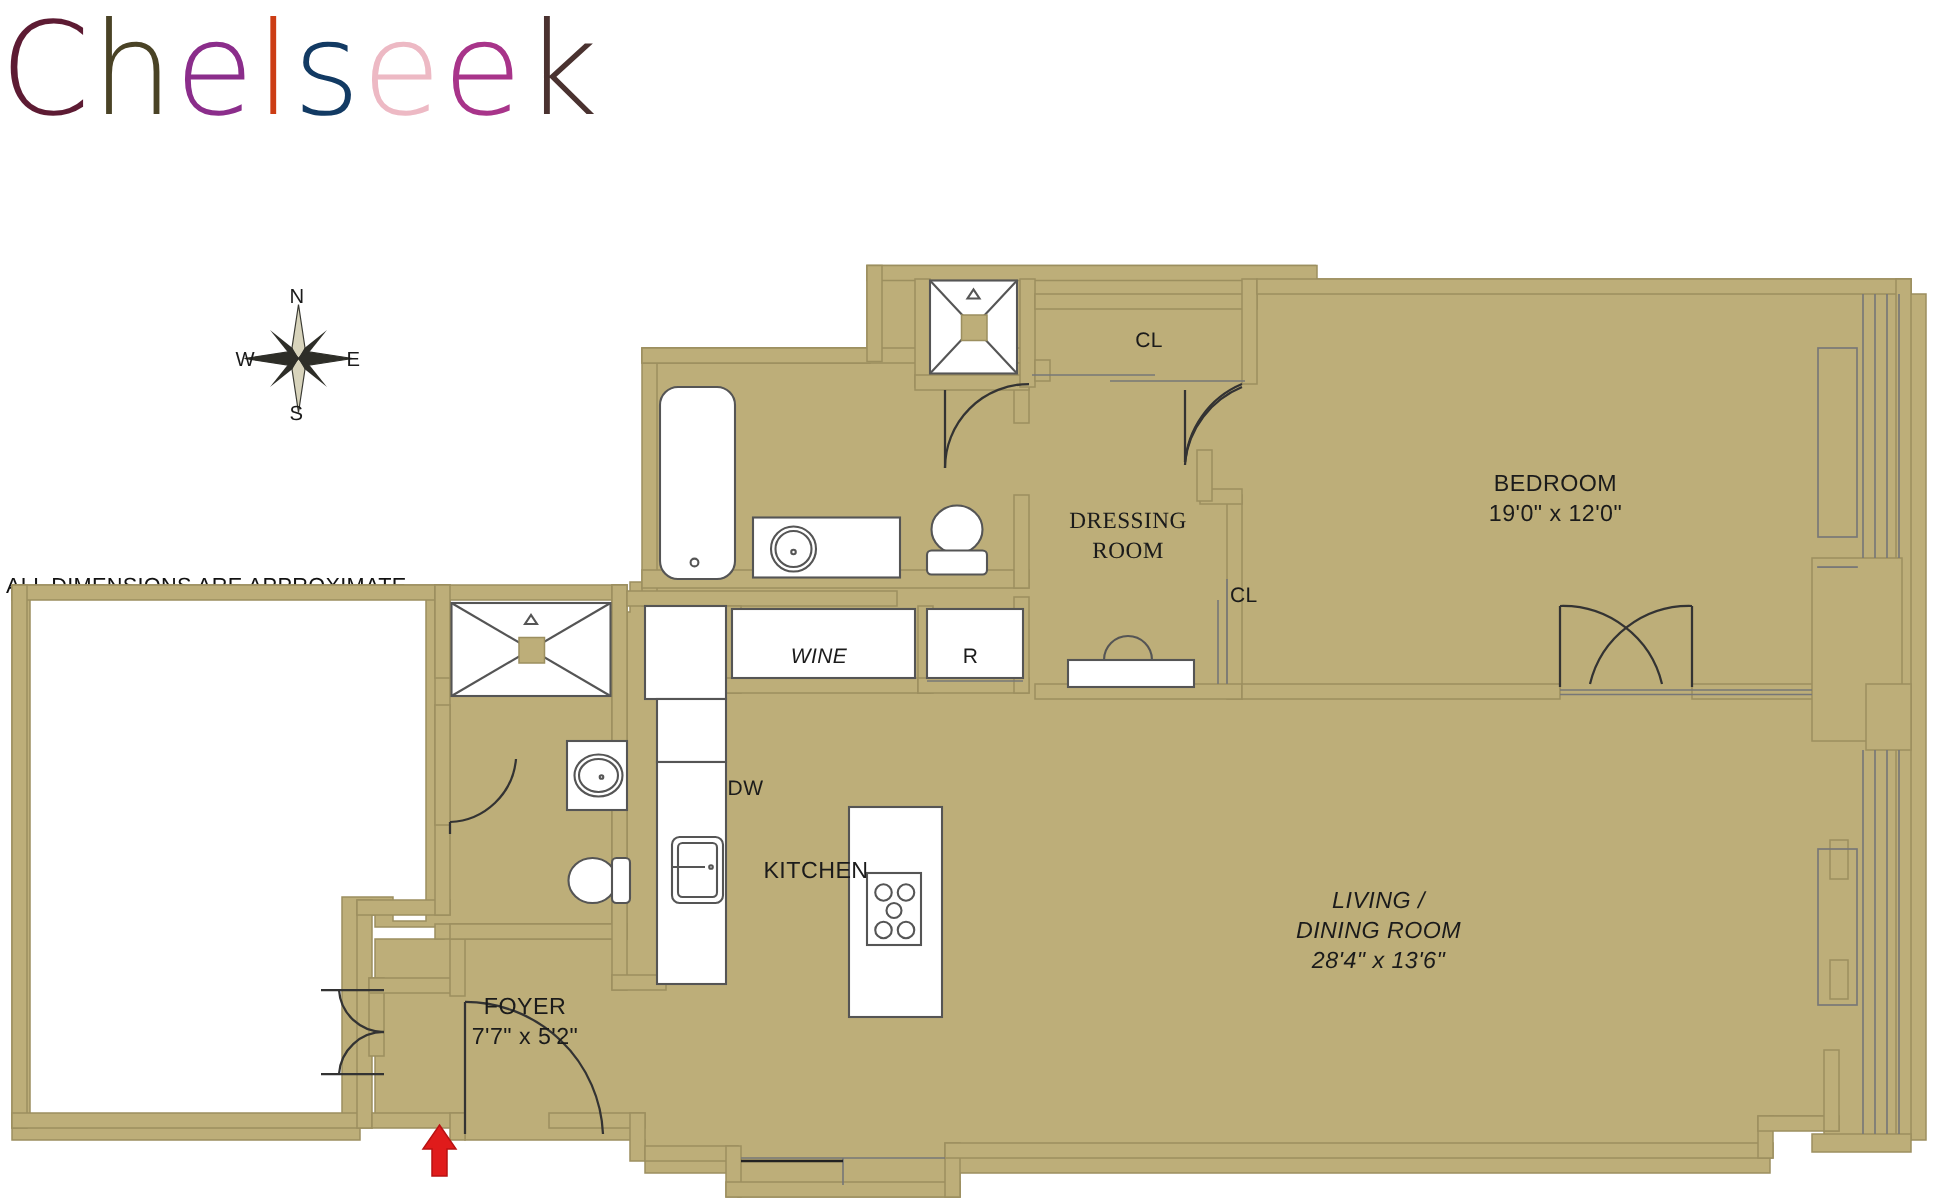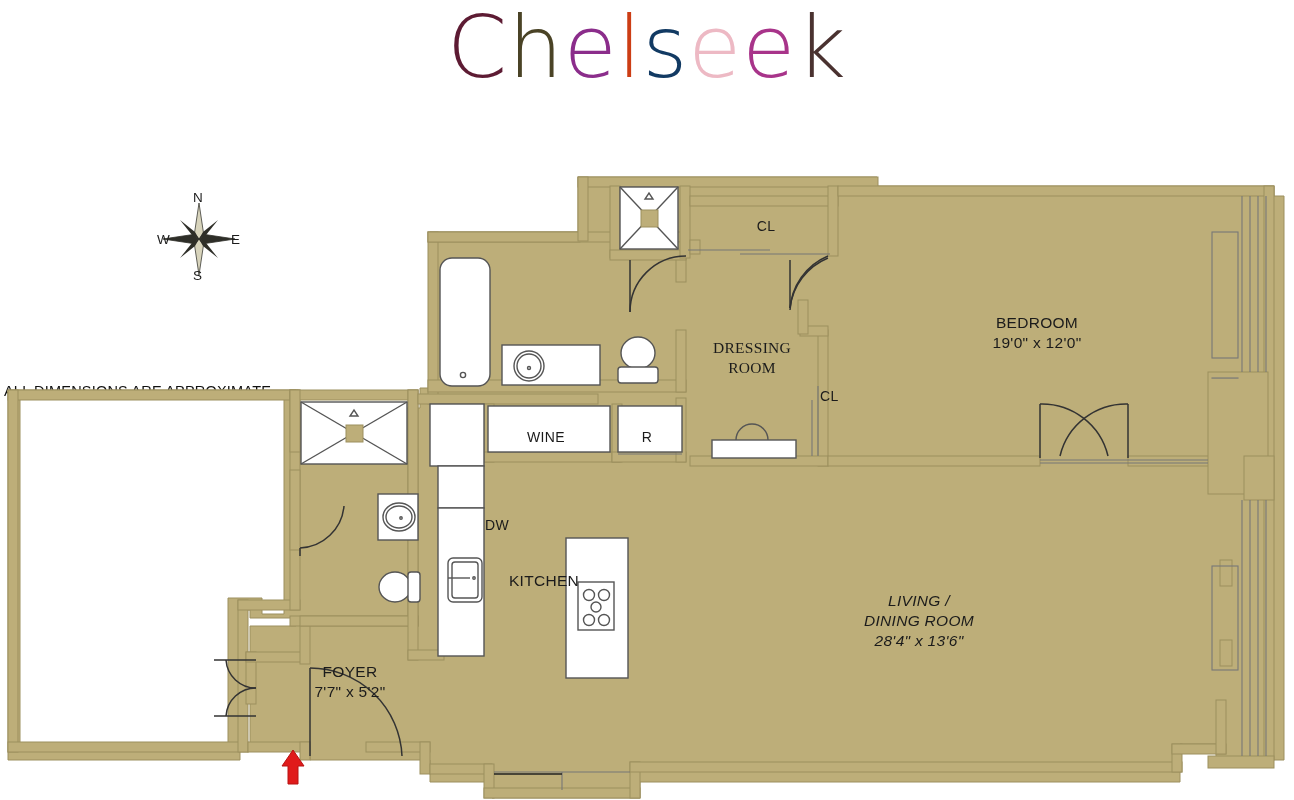--- a/index.html
+++ b/index.html
@@ -1,19 +1,19 @@
 <!DOCTYPE html>
 <html><head>
 <meta charset="utf-8">
 <style>
   html,body{margin:0;padding:0;background:#ffffff;}
   body{width:1294px;height:800px;overflow:hidden;
        font-family:"Liberation Sans", sans-serif;}
   #stage{position:relative;width:1294px;height:800px;background:#fff;}
-  .logo{position:absolute;left:0;top:4px;width:1294px;text-align:center;
+  .logo{position:absolute;left:0;top:4px;width:1294px;
         font-size:86px;letter-spacing:1px;font-weight:300;line-height:1;
         font-family:"DejaVu Sans", sans-serif;}
   .logo span{display:inline-block;}
   #plan{position:absolute;left:0;top:0;width:1294px;height:800px;}
   .lbl{position:absolute;font-size:15.5px;color:#1b1b1b;text-align:center;
        letter-spacing:.3px;line-height:20px;white-space:nowrap;
        font-family:"Liberation Sans", sans-serif;}
   .lbl.small{font-size:14px;}
   .lbl.tiny{font-size:13.5px;}
   .disclaimer{position:absolute;left:4px;top:383px;font-size:14.5px;
@@ -291,17 +291,17 @@
     <div>19'0" x 12'0"</div>
   </div>
 
   <div class="lbl" style="left:692px;top:338px;width:120px;font-family:Liberation Serif, serif;">
     <div>DRESSING</div>
     <div>ROOM</div>
   </div>
 
   <div class="lbl small" style="left:746px;top:216px;width:40px;">CL</div>
   <div class="lbl small" style="left:820px;top:386px;width:30px;text-align:left;">CL</div>
-  <div class="lbl small" style="left:516px;top:427px;width:60px;">WINE</div>
+  <div class="lbl small" style="left:516px;top:427px;width:60px;font-style:italic;">WINE</div>
   <div class="lbl small" style="left:632px;top:427px;width:30px;">R</div>
   <div class="lbl small" style="left:441px;top:515px;width:40px;margin-left:36px;">DW</div>
 
 </div>
 
 </body></html>

